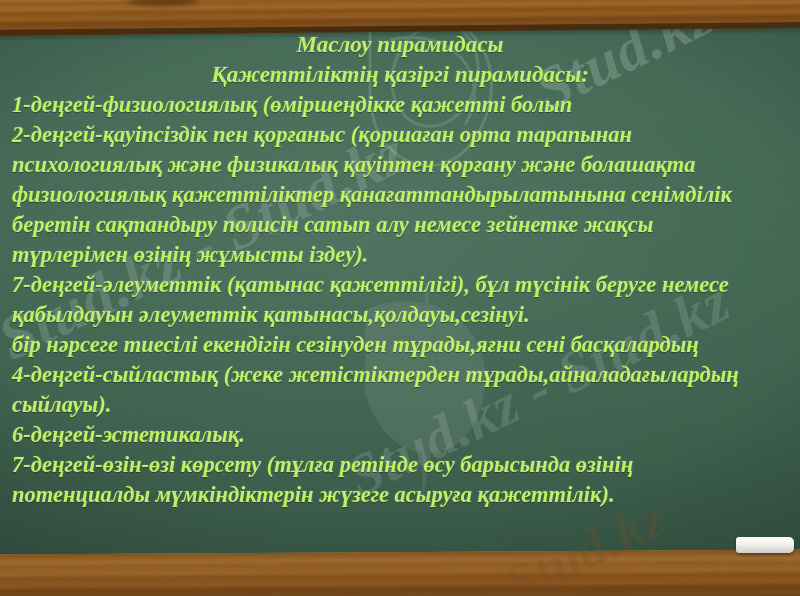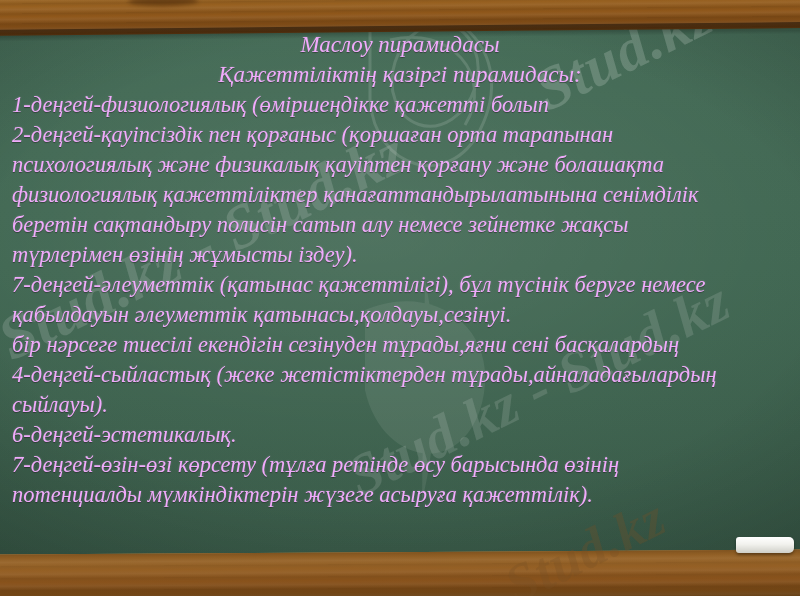--- a/index.html
+++ b/index.html
@@ -165,22 +165,22 @@
   .text-layer {
     position: absolute;
     left: 0;
     top: 30px;
     width: 800px;
     height: 528px;
     padding: 0;
   }
   .chalk {
     font-style: italic;
-    font-weight: normal;
-    color: #f0abfc;
+    font-weight: bold;
+    color: #bef264;
     text-shadow:
       0 1px 1px rgba(0,0,0,0.45),
       0 0 2px rgba(255,255,255,0.30);
     font-size: 22.5px;
     line-height: 30px;
     white-space: nowrap;
   }
   .title-line {
     text-align: center;
     font-size: 23px;

